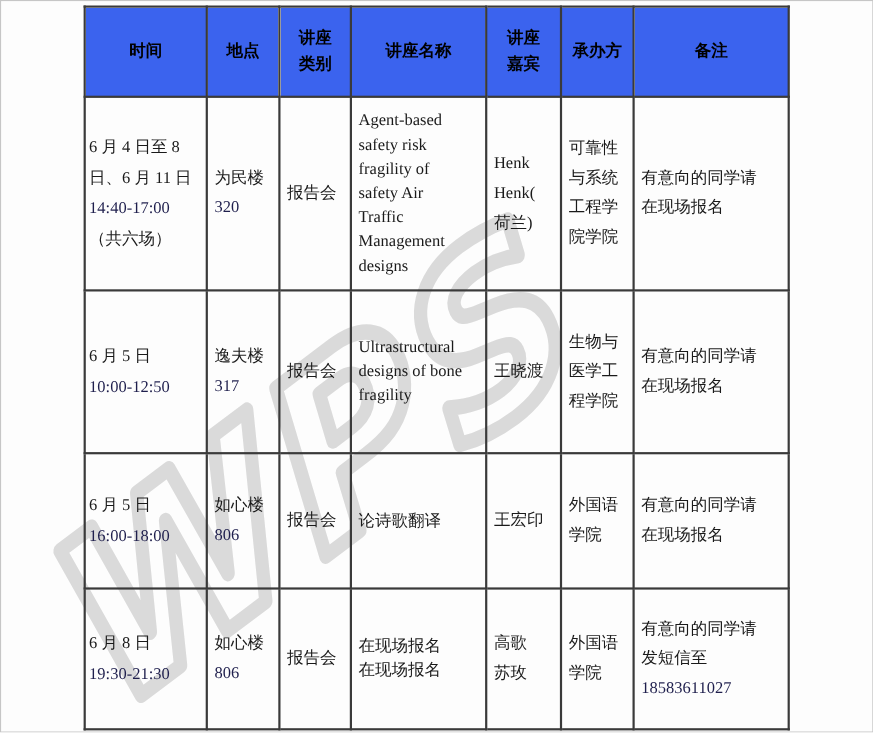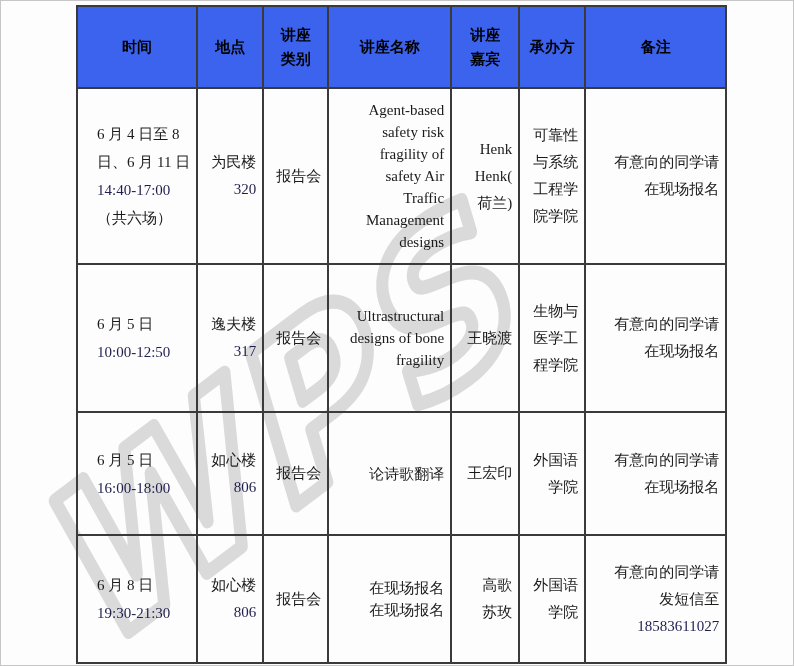--- a/index.html
+++ b/index.html
@@ -52,28 +52,28 @@
     font-weight: bold;
     font-size: 15px;
     line-height: 24px;
     text-align: center;
     vertical-align: middle;
     padding: 2px 4px;
   }
   .doc-table td {
     font-size: 15px;
     color: var(--text-color, #1a1a1a);
-    text-align: right;
+    text-align: left;
     vertical-align: middle;
     line-height: 27px;
     padding: 2px 6px;
   }
   .doc-table td.cell-time {
     text-align: left;
-    padding-left: 19px;
+    padding-left: 3px;
     line-height: 28px;
   }
   .doc-table td.cell-name {
     line-height: 22px;
   }
   .cell-line { white-space: nowrap; }
   .latin { color: var(--latin-color, #1f1f4d); }
 </style>
 </head>
 <body>

